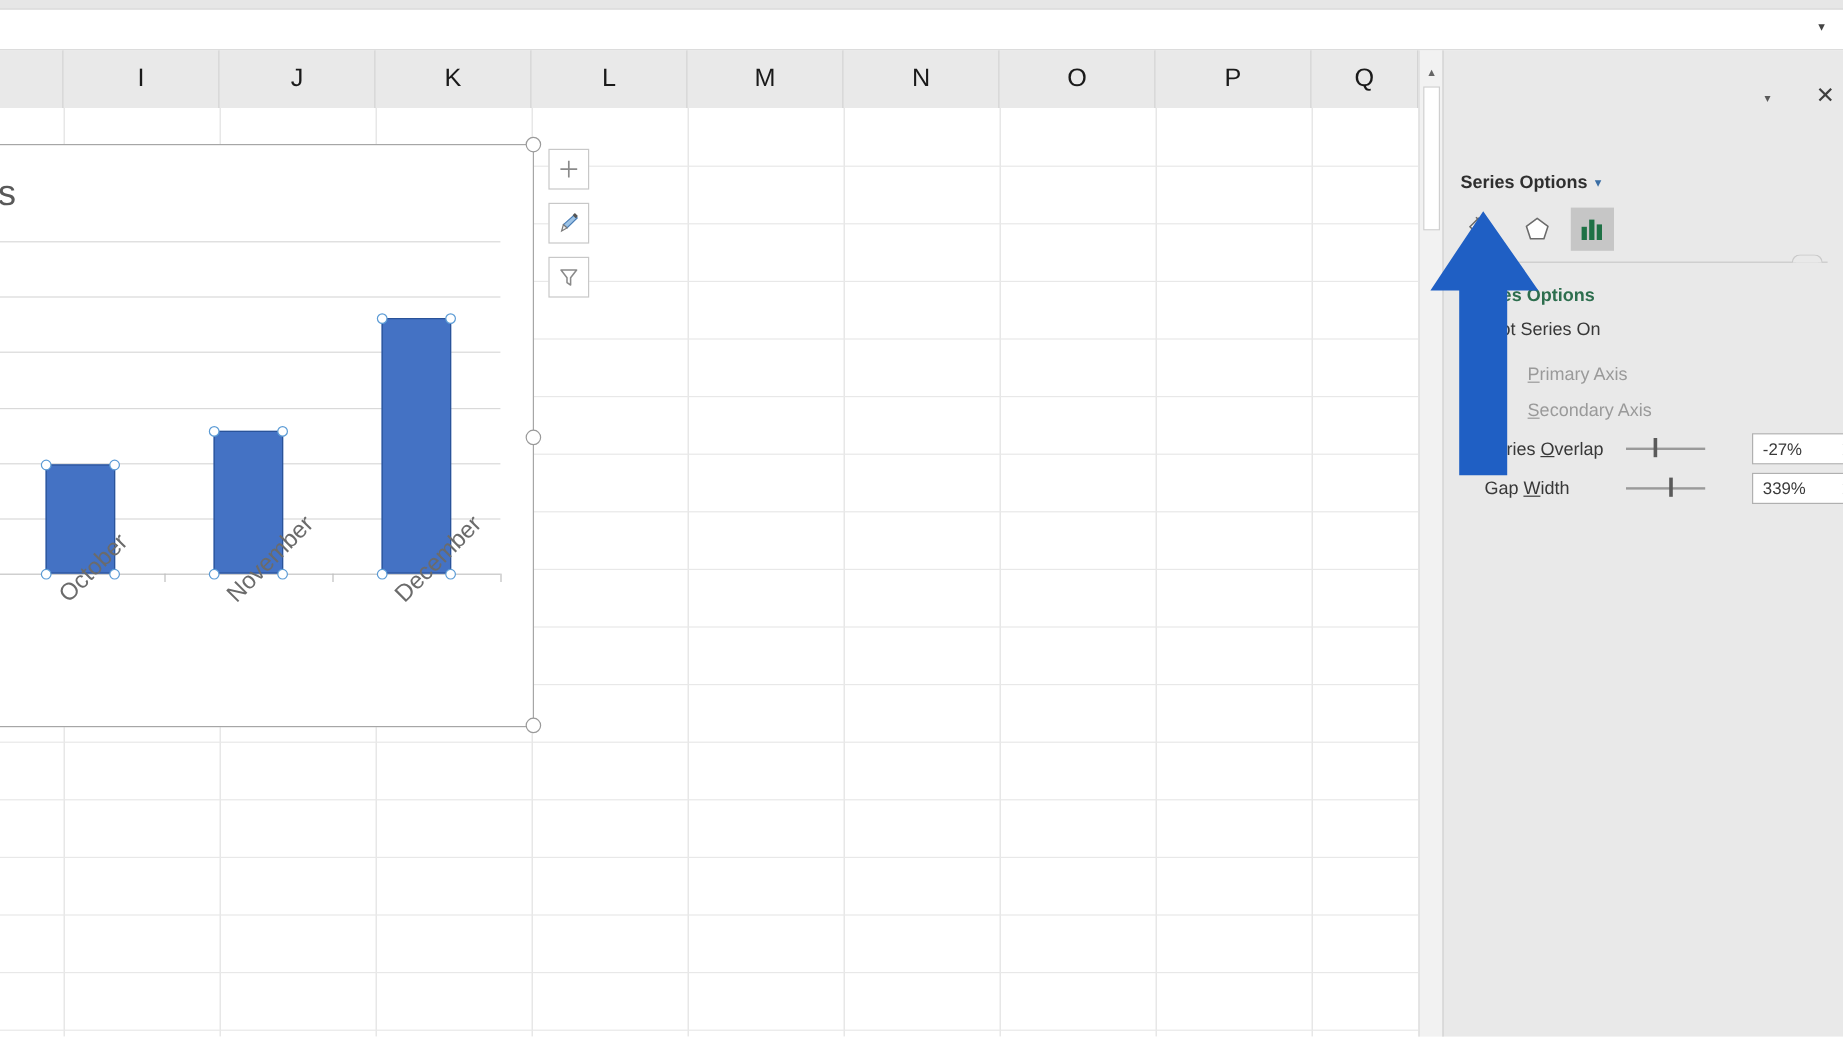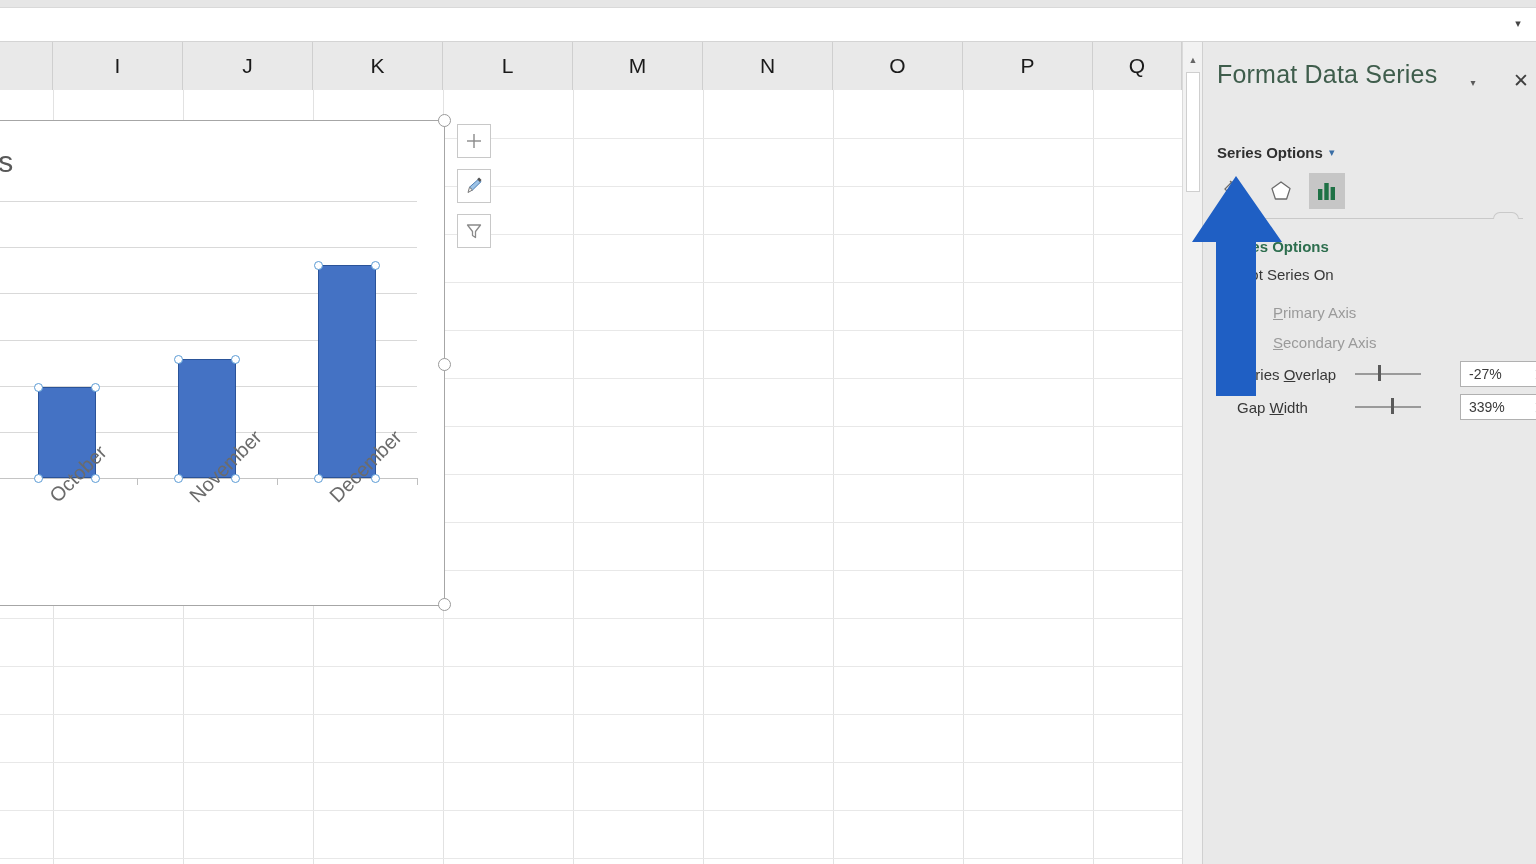--- a/index.html
+++ b/index.html
@@ -328,21 +328,20 @@
       </svg>
     </div>
   </div>
 
   <div class="vscroll">
     <div class="vscroll-up">▲</div>
     <div class="vscroll-thumb"></div>
   </div>
 
   <div class="pane">
-    <div class="pane-title">Format Data Series</div>
     <div class="pane-dropdown">▾</div>
     <div class="pane-close">✕</div>
 
     <div class="sec-header">Series Options</div>
     <div class="sec-chevron">▾</div>
 
     <div class="icon-row">
       <div class="pane-icon">
         <svg width="26" height="26" viewBox="0 0 26 26">
           <path d="M10 4 L19 13 L12 20 L3 11 Z" fill="#ffffff" stroke="#6b6b6b" stroke-width="1.3"></path>

